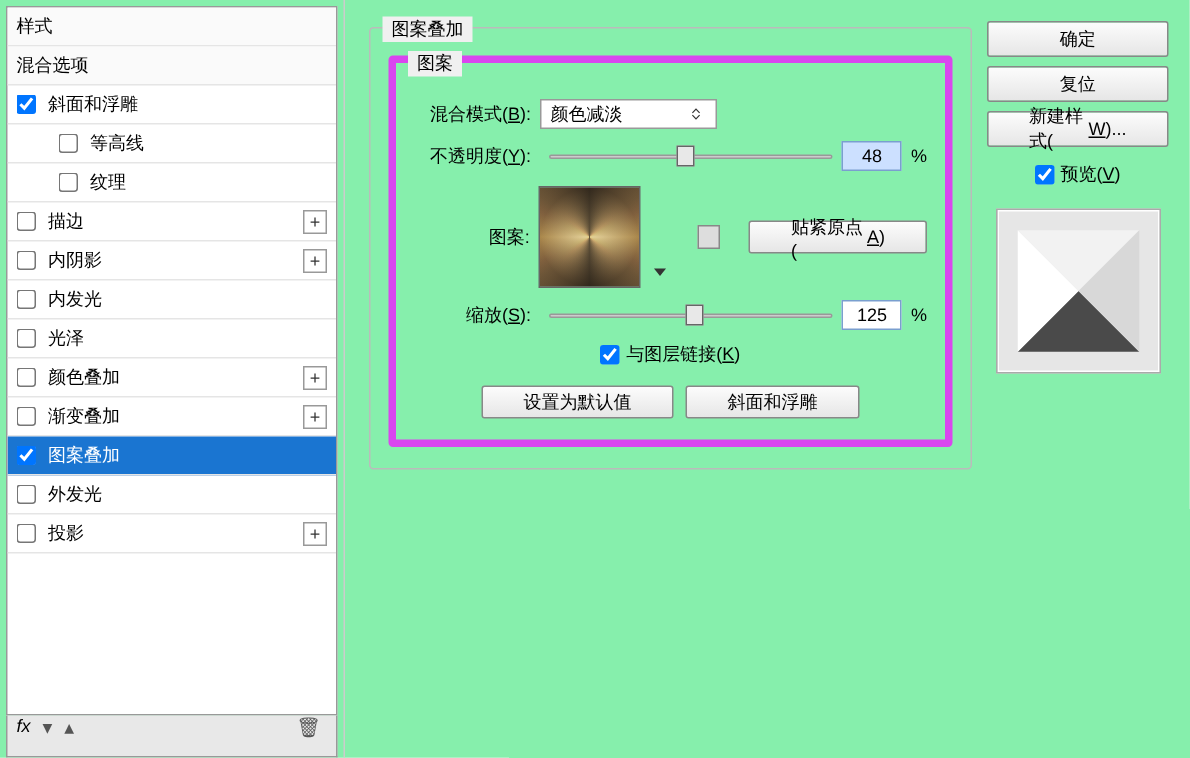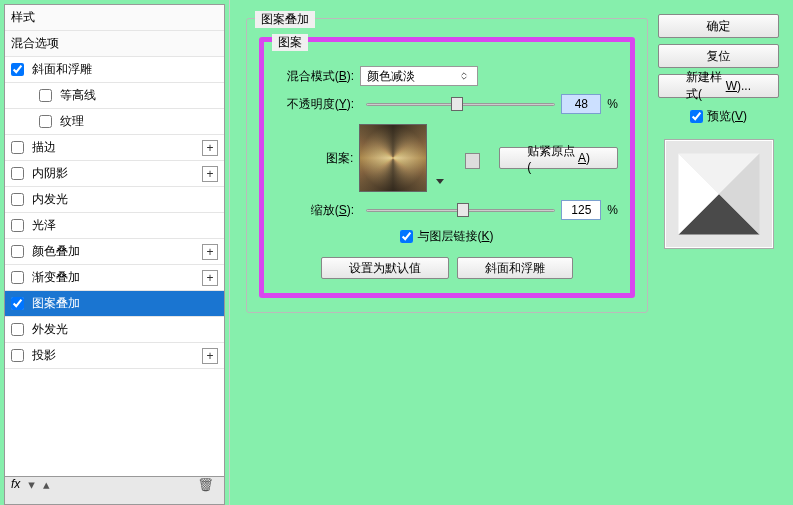--- a/index.html
+++ b/index.html
@@ -34,21 +34,21 @@
   .select-arrow svg { width: 8px; height: 8px; }
   .slider { flex: 1; height: 18px; position: relative; margin: 0 6px; }
   .slider-track { position: absolute; top: 8px; left: 0; right: 0; height: 3px; background: #ccc; border: 1px solid #999; border-radius: 2px; }
   .slider-thumb { position: absolute; top: 2px; width: 12px; height: 14px; background: #e8e8e8; border: 1px solid #666; }
   .numbox { width: 40px; height: 20px; border: 1px solid #7a9fcf; background: #fff; text-align: center; line-height: 18px; }
   .numbox.hl { background: #cce0ff; }
   .unit { margin-left: 6px; }
   .swatch-row { display:flex; align-items:center; margin: 10px 0 8px 0; }
   .swatch { width: 68px; height: 68px; border: 1px solid #666; margin-right: 6px; background: radial-gradient(circle at center, #d8c9a8 0%, #6b5f4f 70%), conic-gradient(from 0deg, #3b362e, #b6a07a, #3b362e, #b6a07a, #3b362e); background-blend-mode: overlay; }
   .tiny-arrow { margin-left: 2px; margin-top: 48px; }
-  .snap-btn-wrap { margin-left: 20px; display:flex; align-items:flex-end; gap:19px; }
+  .snap-btn-wrap { margin-left: 20px; display:flex; align-items:center; gap:19px; }
   .mini-icon { width:16px; height:16px; border:1px solid #888; background:#ddd; }
   .btn { height: 22px; border: 1px solid #888; background: linear-gradient(#fcfcfc,#e6e6e6); padding: 0 27px; display:inline-flex; align-items:center; justify-content:center; cursor:pointer; border-radius:2px; }
   .center-bottom { display:flex; gap: 8px; justify-content:center; margin-top: 12px; text-align: center; }
   .link-row { display:flex; justify-content:center; margin-top: 2px; }
   .link-row label { display:flex; align-items:center; gap:4px; }
   
   
   .right-panel { width: 135px; padding: 14px 14px 0 0; display:flex; flex-direction:column; align-items:stretch; gap:6px; }
   .right-panel .btn { width: 100%; height: 24px; }
   .preview-check { display:flex; justify-content:center; align-items:center; gap:4px; margin-top:4px; }

